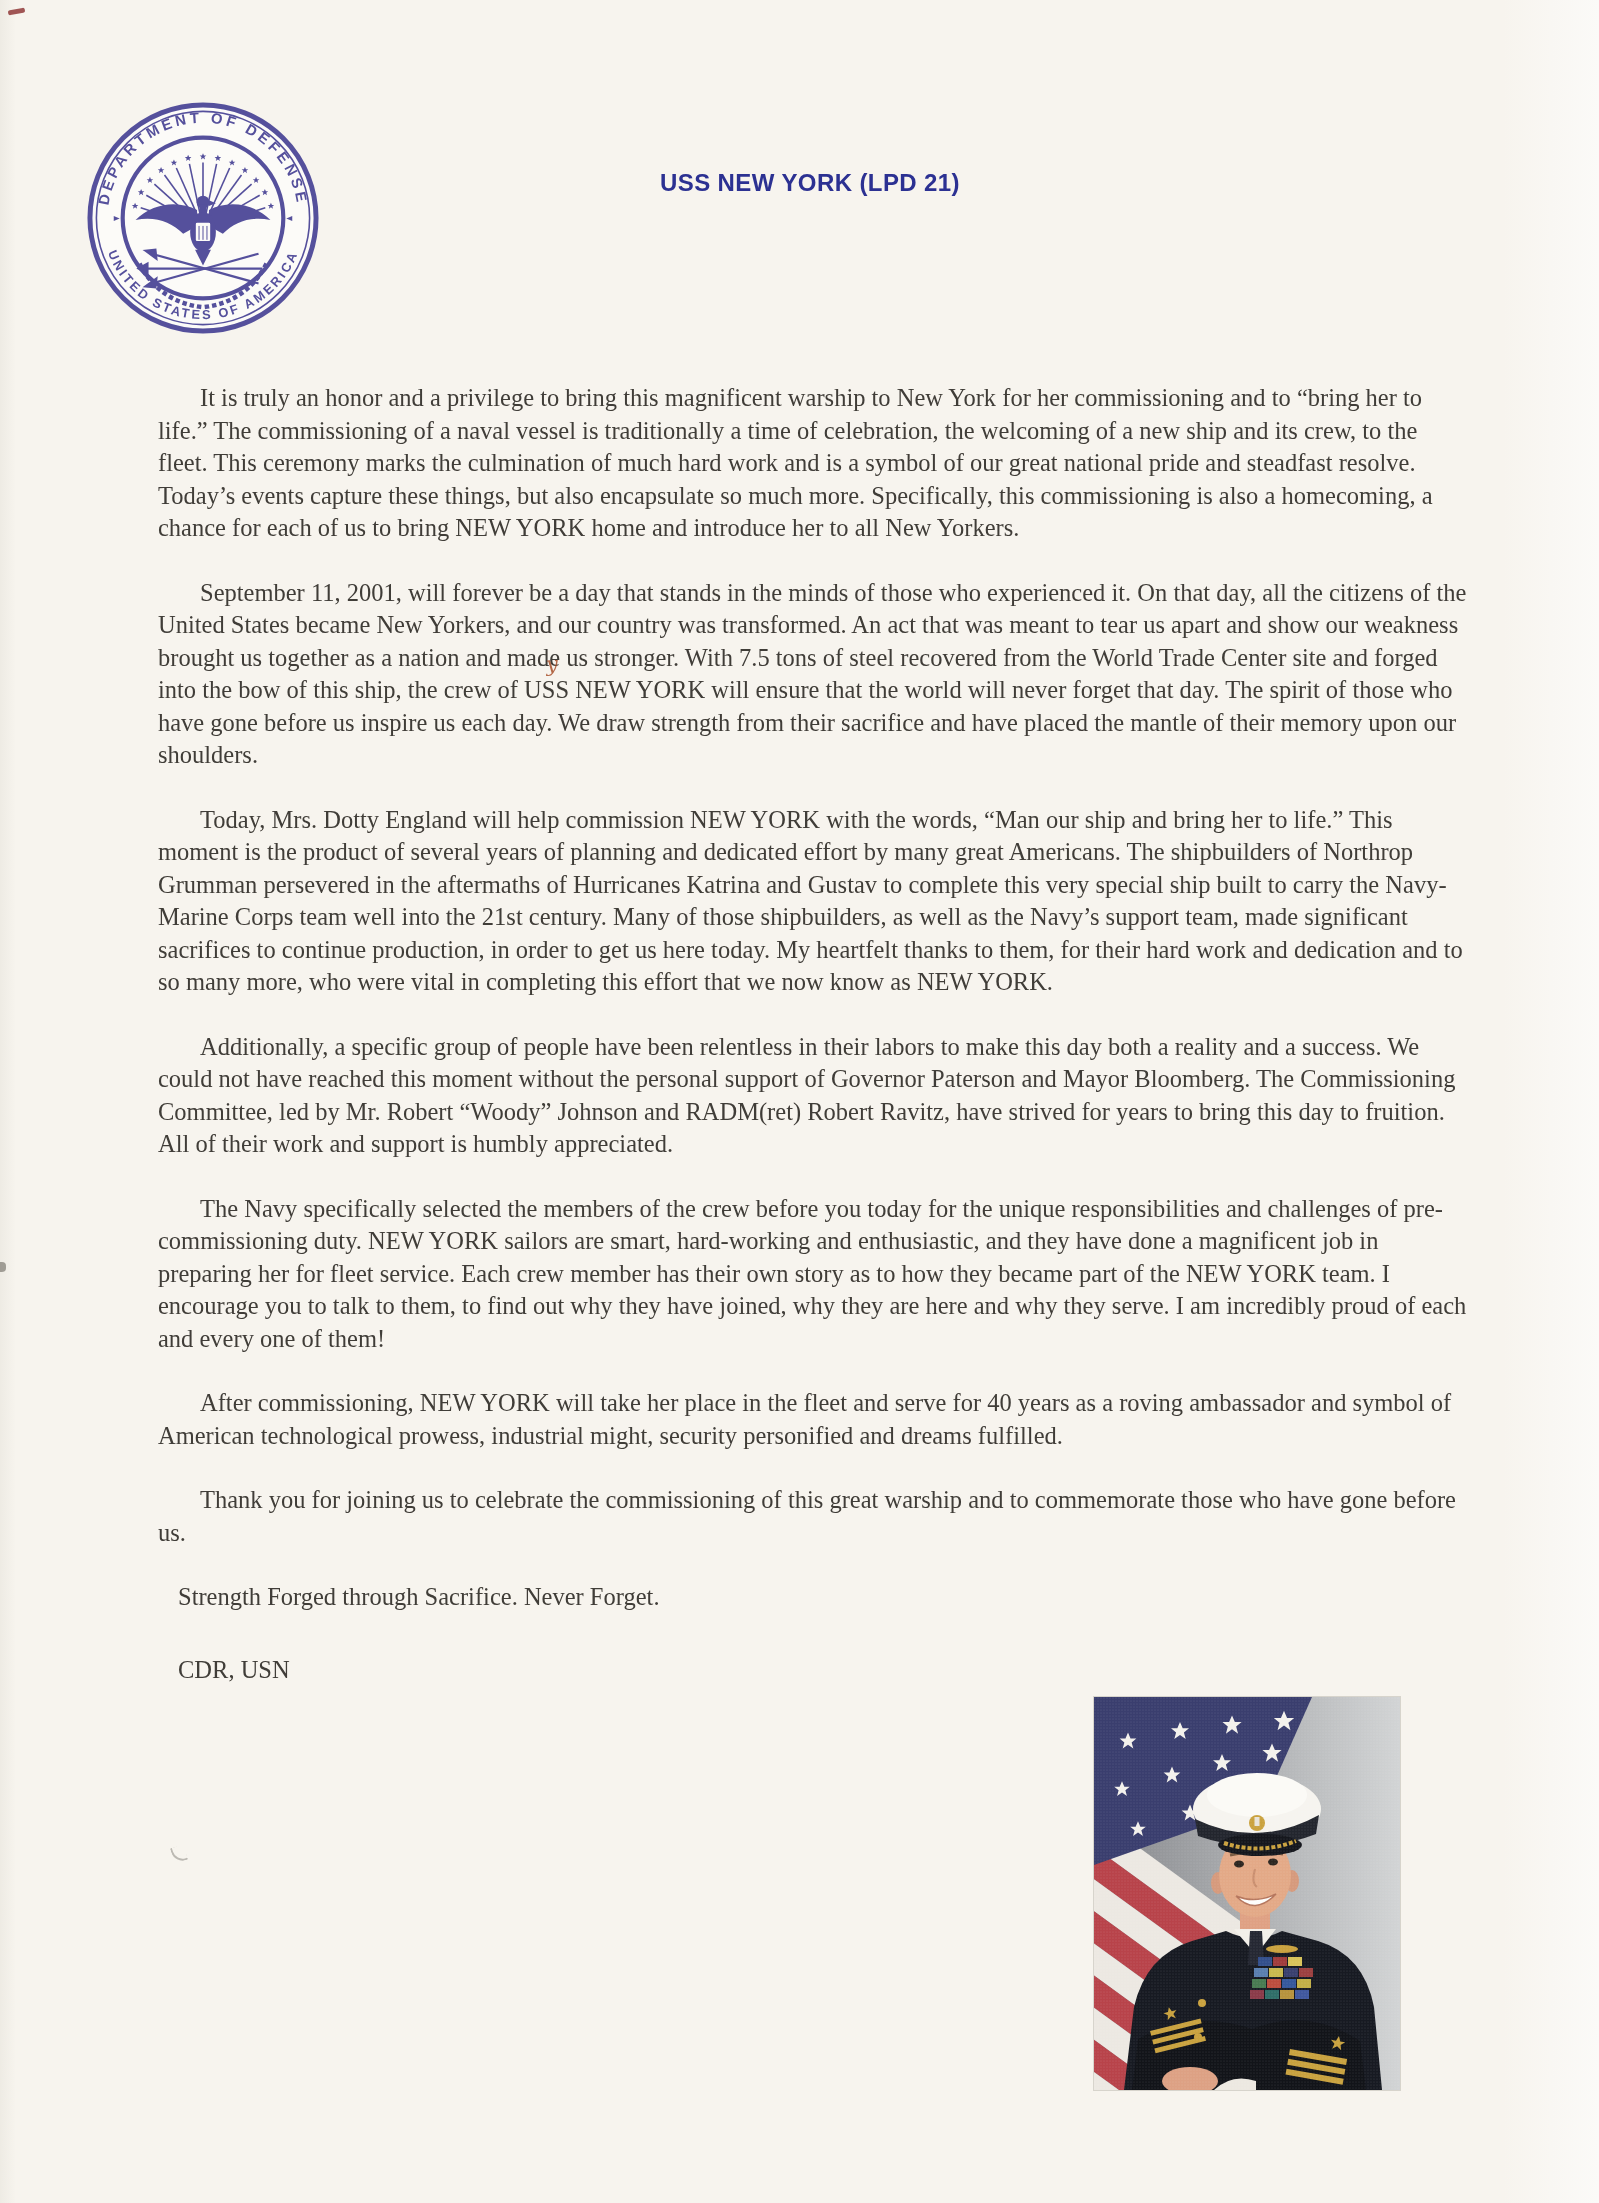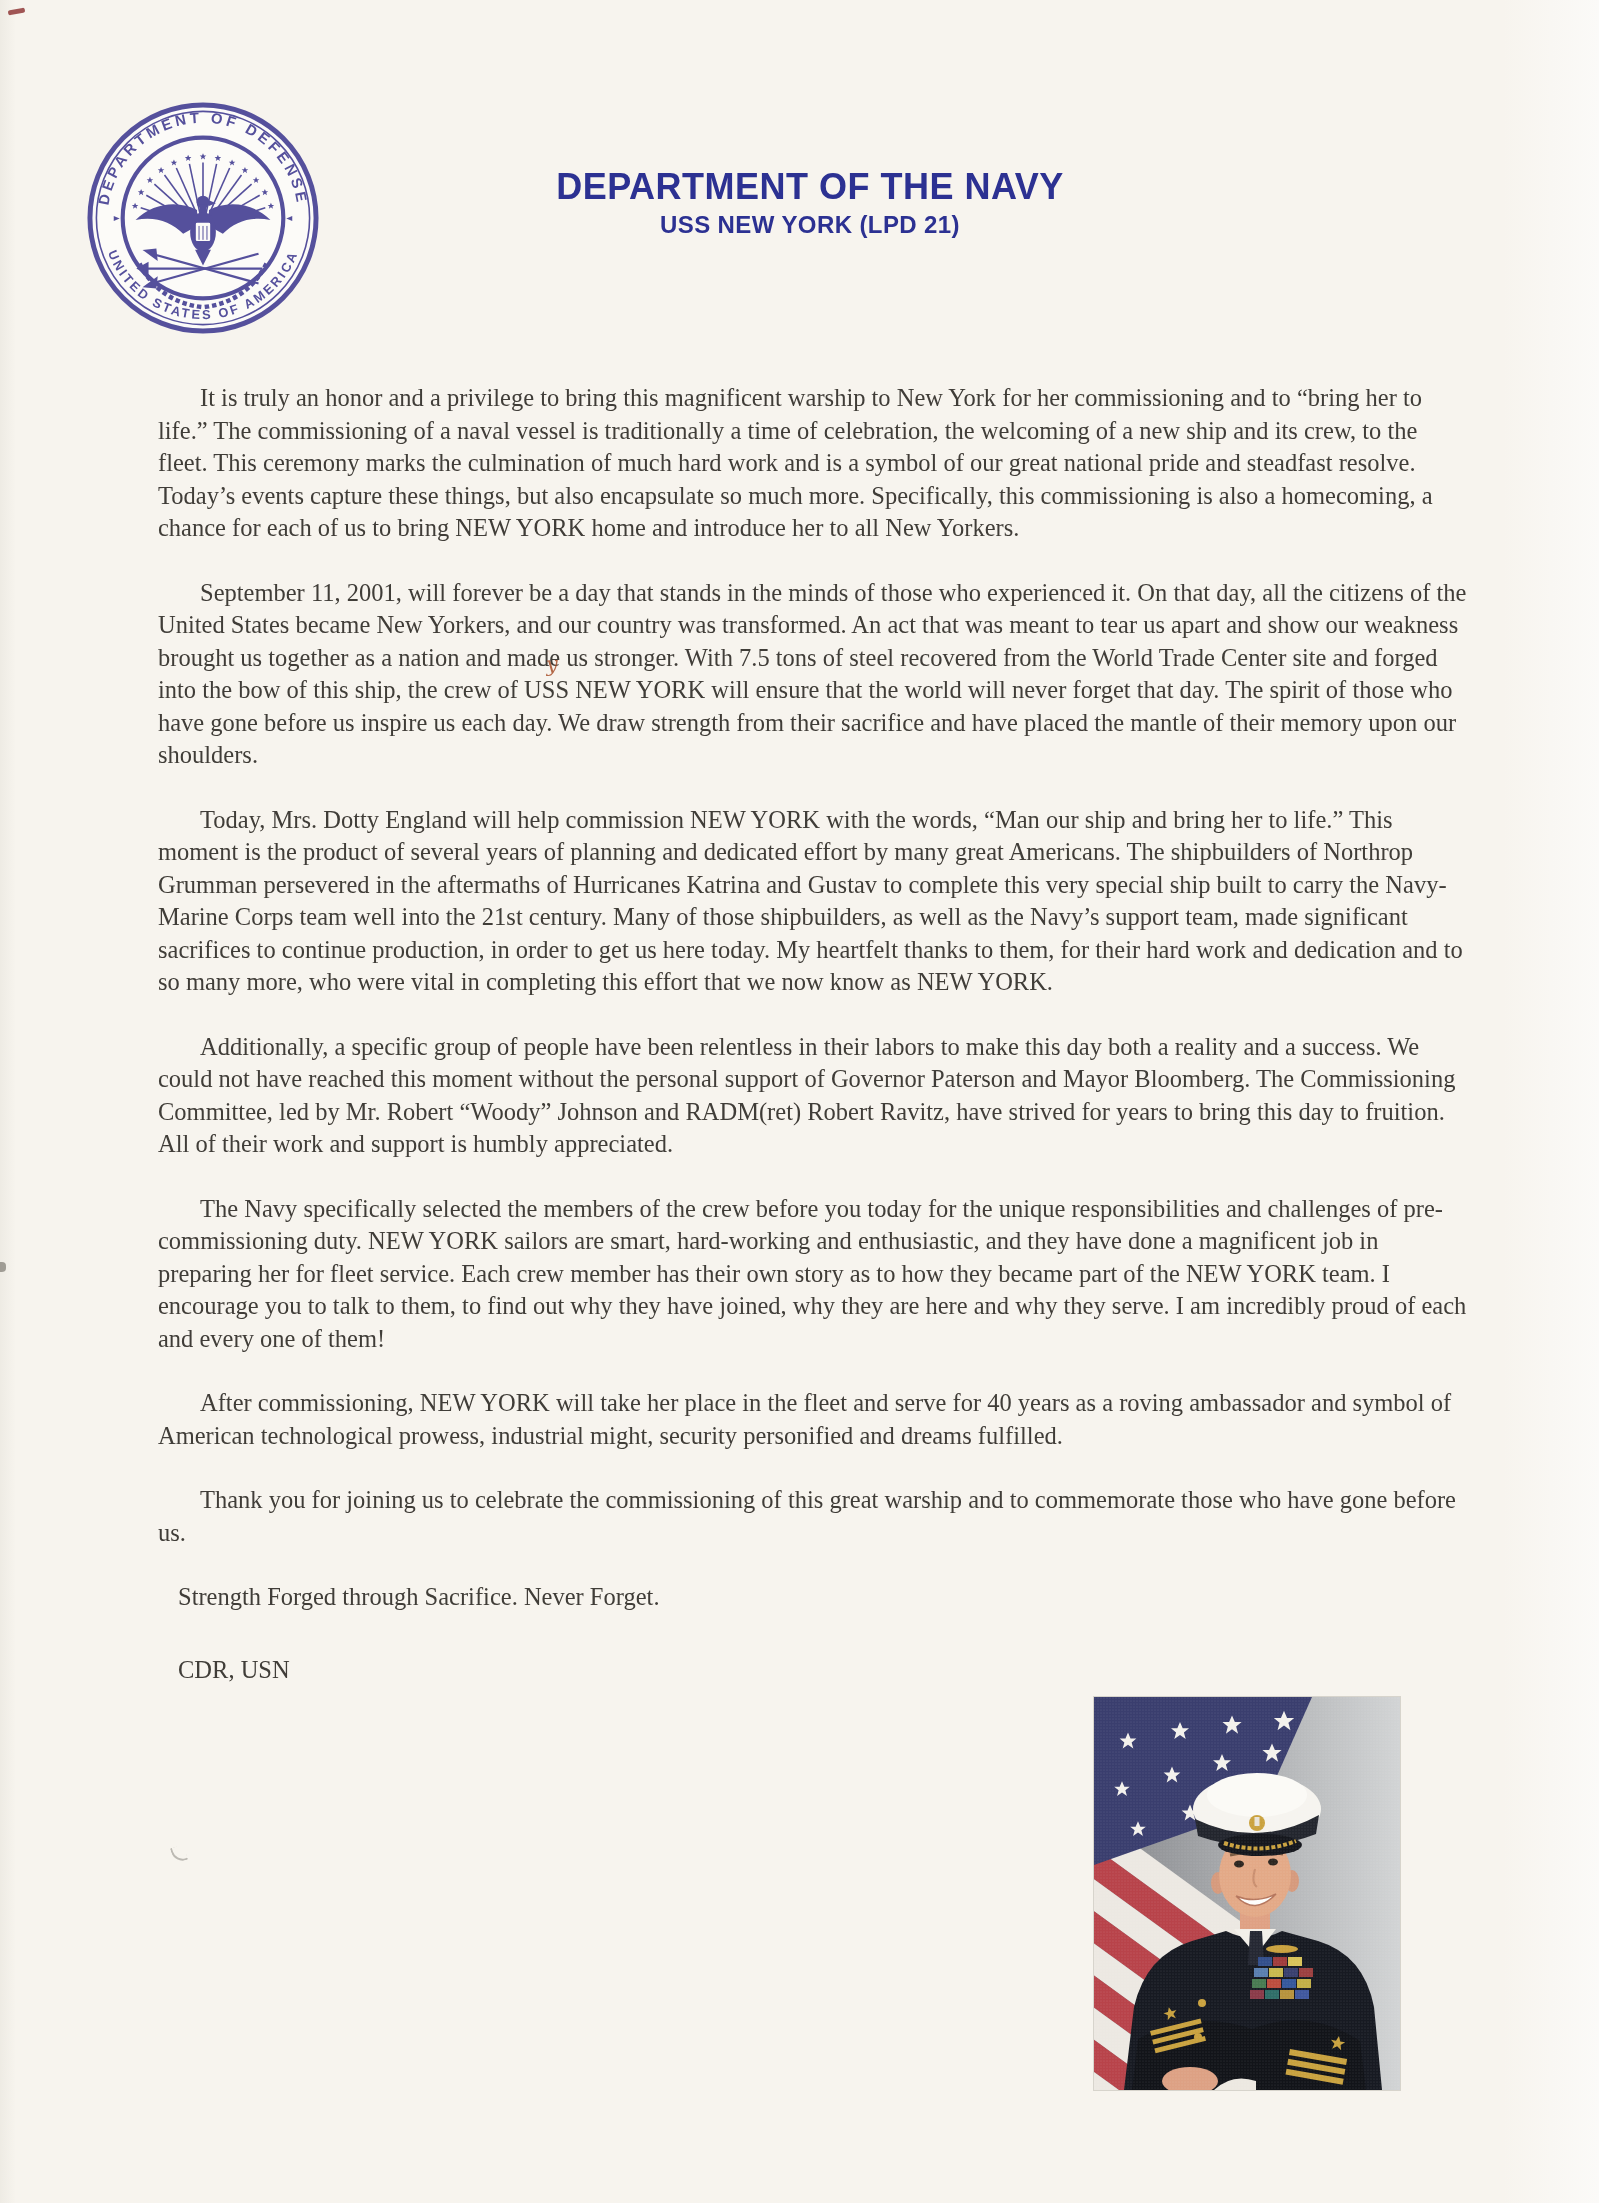--- a/index.html
+++ b/index.html
@@ -135,21 +135,20 @@
         <polygon points="55,171 64,166 64,176"></polygon>
     </g>
 
     <g stroke="#55509c" stroke-width="4.5" fill="none" stroke-dasharray="4.5 3">
       <path d="M56,166 Q76,205 120,210"></path>
       <path d="M184,166 Q164,205 120,210"></path>
     </g>
   </svg>
 
   <header class="letterhead">
-    <div class="lh-title">DEPARTMENT OF THE NAVY</div>
     <div class="lh-sub">USS NEW YORK (LPD 21)</div>
   </header>
 
   <main class="letter">
     <p class="para">It is truly an honor and a privilege to bring this magnificent warship to New York for her commissioning and to “bring her to life.”  The commissioning of a naval vessel is traditionally a time of celebration, the welcoming of a new ship and its crew, to the fleet.  This ceremony marks the culmination of much hard work and is a symbol of our great national pride and steadfast resolve.  Today’s events capture these things, but also encapsulate so much more.  Specifically, this commissioning is also a homecoming, a chance for each of us to bring NEW YORK home and introduce her to all New Yorkers.</p>
     <p class="para">September 11, 2001, will forever be a day that stands in the minds of those who experienced it.  On that day, all the citizens of the United States became New Yorkers, and our country was transformed.  An act that was meant to tear us apart and show our weakness brought us together as a nation and made us stronger.  With 7.5 tons of steel recovered from the World Trade Center site and forged into the bow of this ship, the crew of USS NEW YORK will ensure that the world will never forget that day.  The spirit of those who have gone before us inspire us each day.  We draw strength from their sacrifice and have placed the mantle of their memory upon our shoulders.</p>
     <p class="para">Today, Mrs. Dotty England will help commission NEW YORK with the words, “Man our ship and bring her to life.”  This moment is the product of several years of planning and dedicated effort by many great Americans.  The shipbuilders of Northrop Grumman persevered in the aftermaths of Hurricanes Katrina and Gustav to complete this very special ship built to carry the Navy-Marine Corps team well into the 21st century.  Many of those shipbuilders, as well as the Navy’s support team, made significant sacrifices to continue production, in order to get us here today.  My heartfelt thanks to them, for their hard work and dedication and to so many more, who were vital in completing this effort that we now know as NEW YORK.</p>
     <p class="para">Additionally, a specific group of people have been relentless in their labors to make this day both a reality and a success.  We could not have reached this moment without the personal support of Governor Paterson and Mayor Bloomberg.  The Commissioning Committee, led by Mr. Robert “Woody” Johnson and RADM(ret) Robert Ravitz, have strived for years to bring this day to fruition.  All of their work and support is humbly appreciated.</p>
     <p class="para">The Navy specifically selected the members of the crew before you today for the unique responsibilities and challenges of pre-commissioning duty.  NEW YORK sailors are smart, hard-working and enthusiastic, and they have done a magnificent job in preparing her for fleet service.  Each crew member has their own story as to how they became part of the NEW YORK team.  I encourage you to talk to them, to find out why they have joined, why they are here and why they serve.  I am incredibly proud of each and every one of them!</p>
     <p class="para">After commissioning, NEW YORK will take her place in the fleet and serve for 40 years as a roving ambassador and symbol of American technological prowess, industrial might, security personified and dreams fulfilled.</p>

